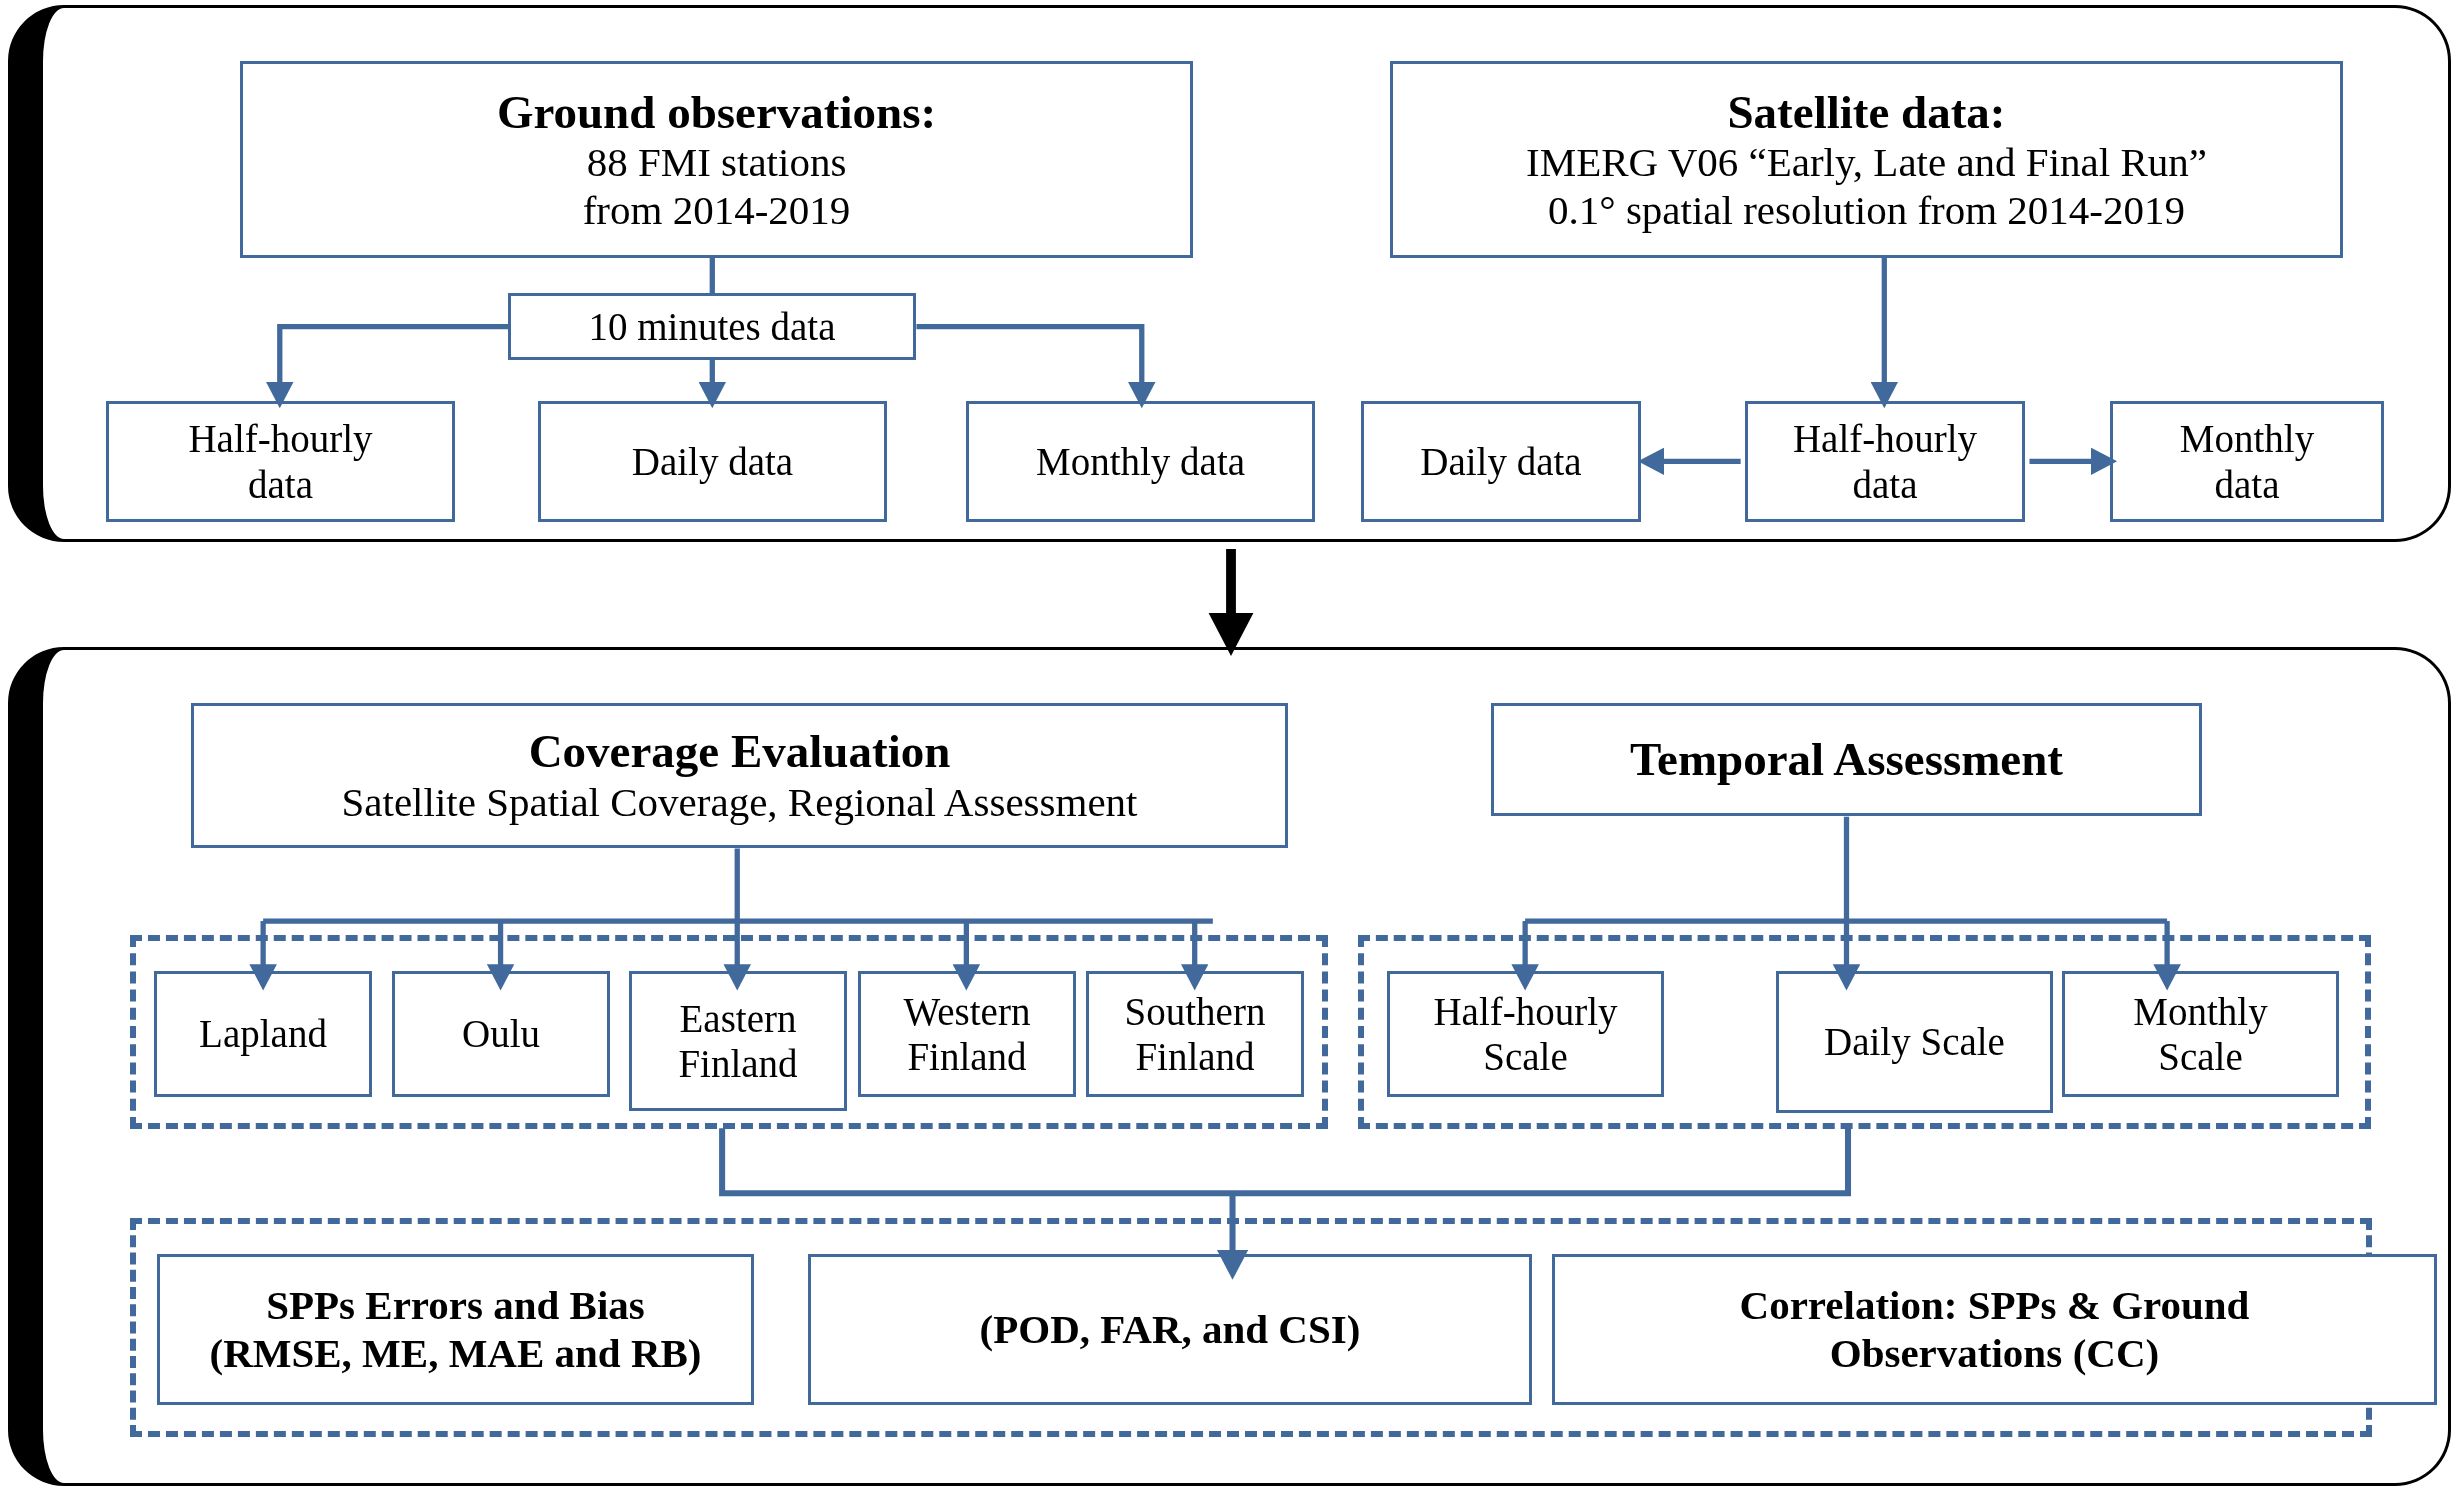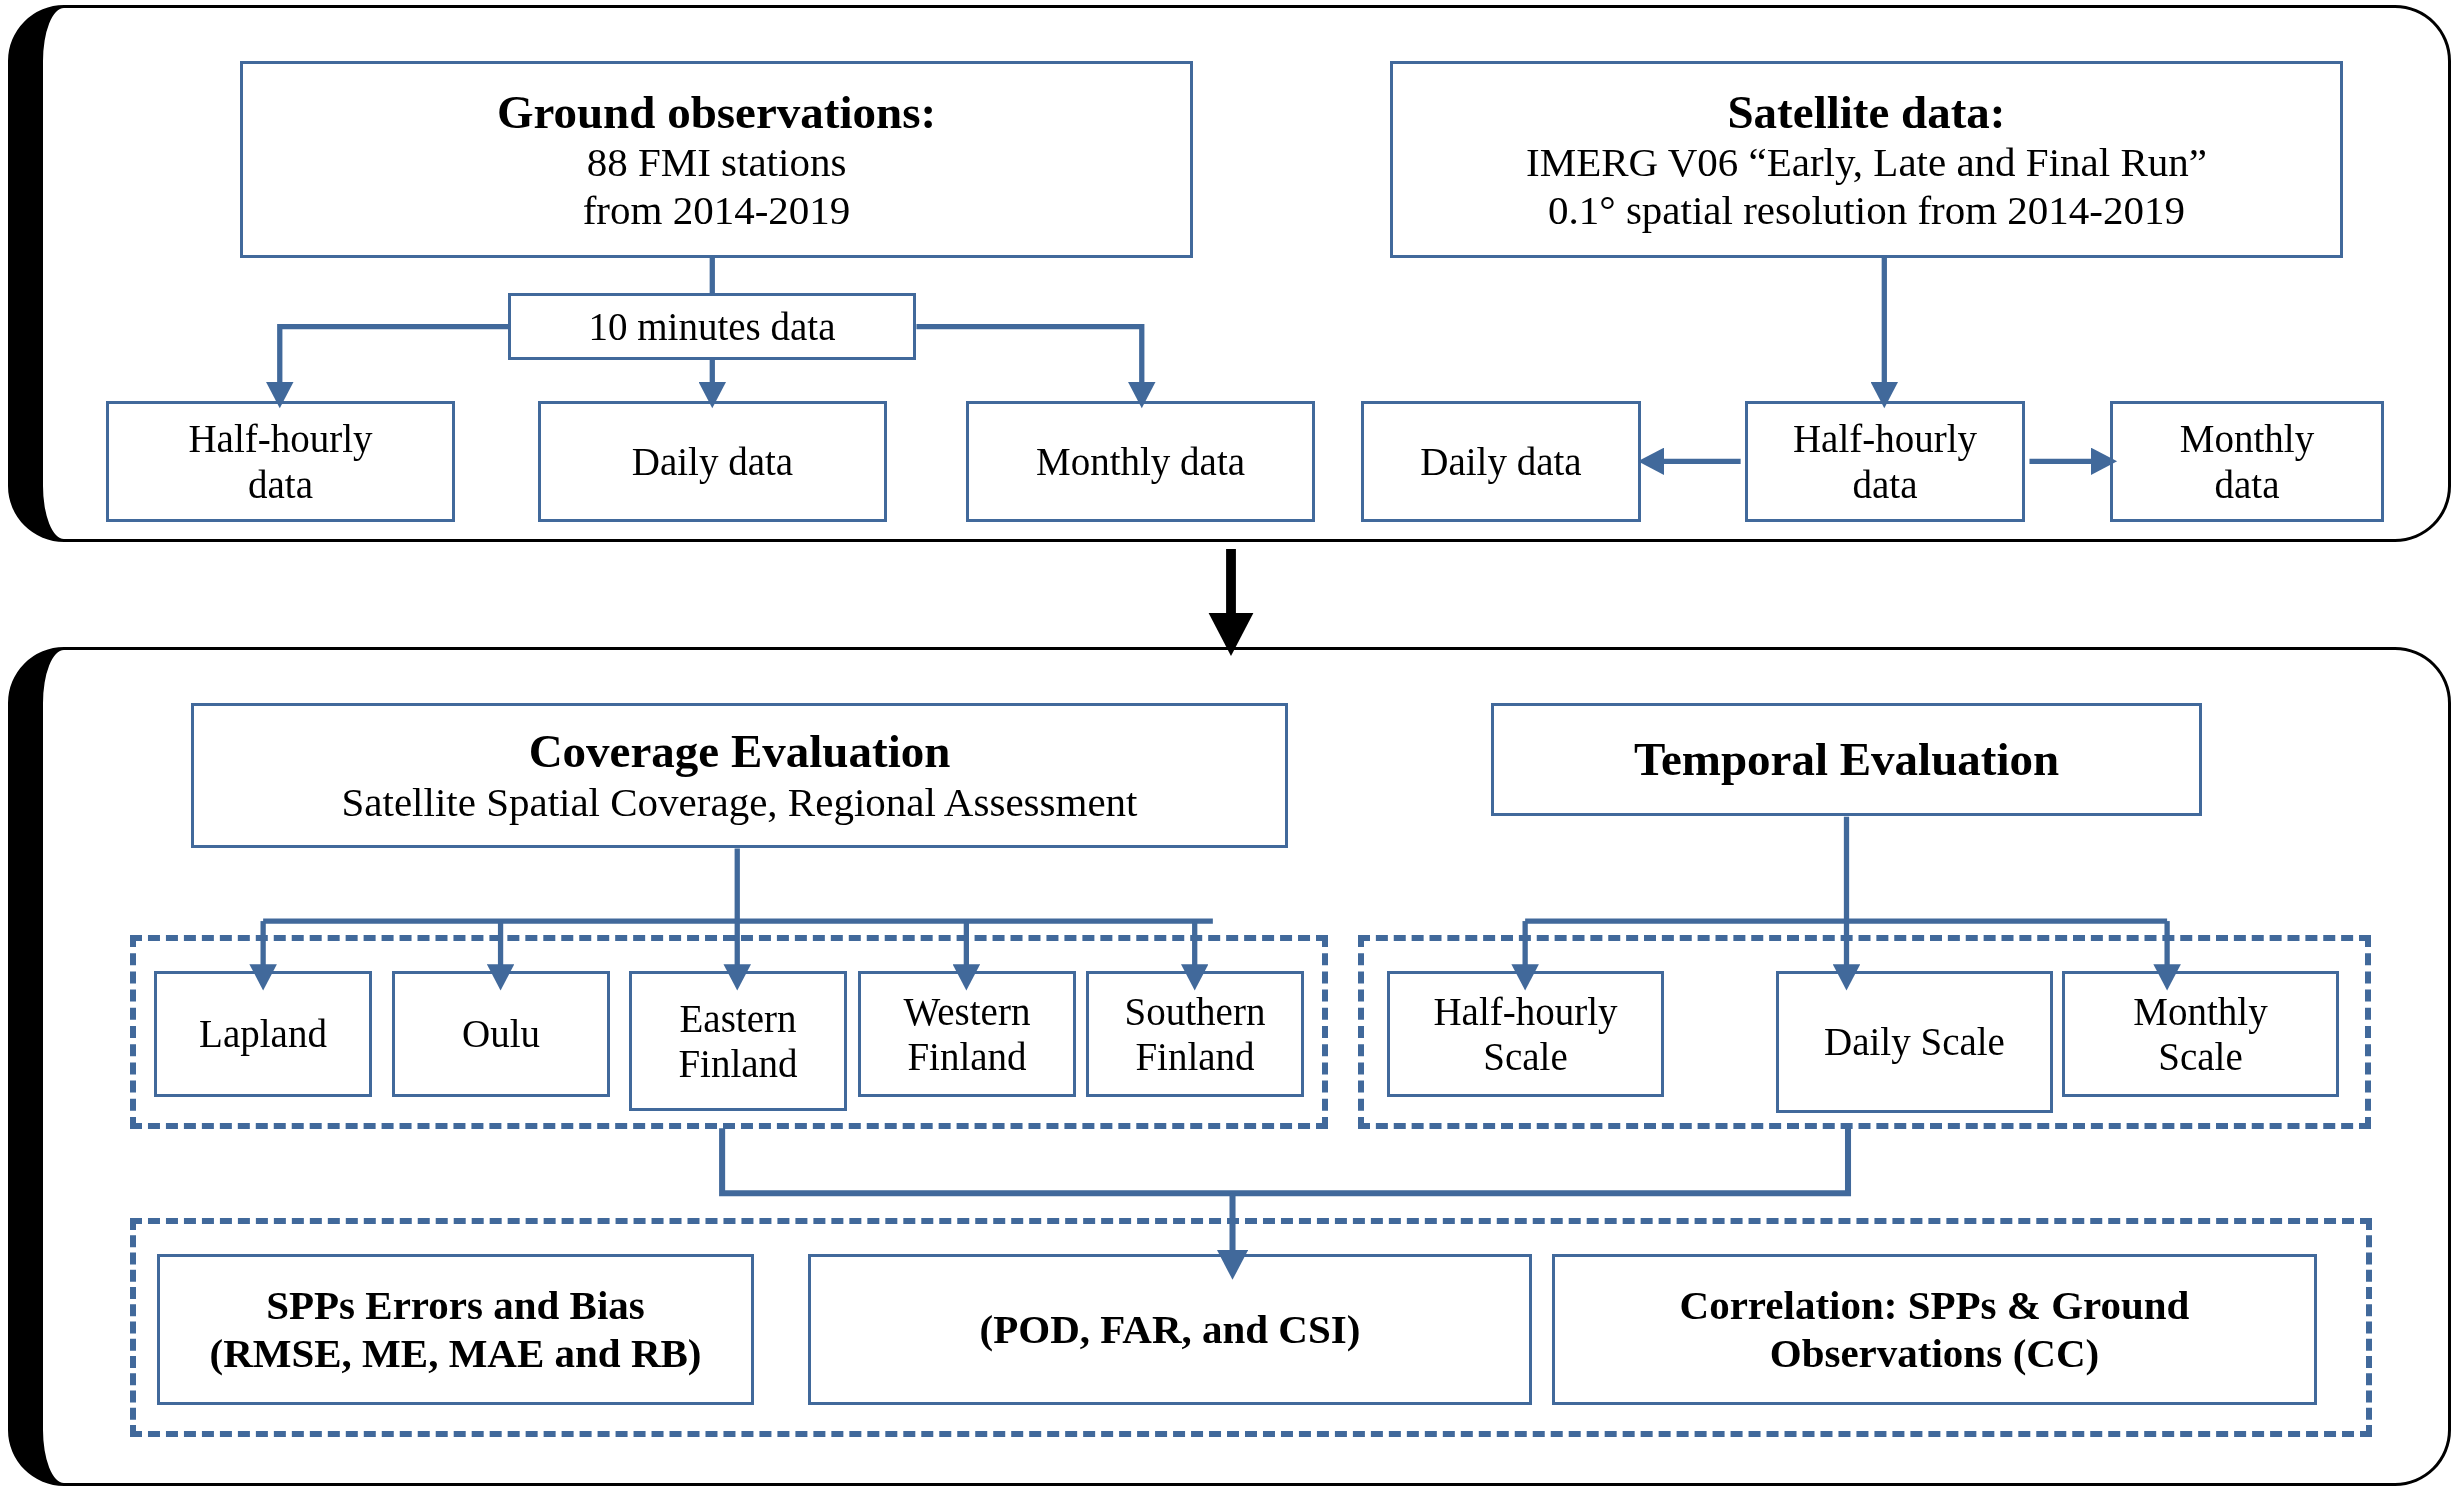--- a/index.html
+++ b/index.html
@@ -85,21 +85,21 @@
 
 <div class="panel" style="left:7.6px;top:647px;width:2443px;height:839px;">
 </div>
 
 <div class="node" style="left:191px;top:703px;width:1097px;height:145px;">
   <div class="t-title fs-big">Coverage Evaluation</div>
   <div class="t-reg fs-mid">Satellite Spatial Coverage, Regional Assessment</div>
 </div>
 
 <div class="node" style="left:1491px;top:703px;width:711px;height:113px;">
-  <div class="t-title fs-big">Temporal Evaluation</div>
+  <div class="t-title fs-big">Temporal Assessment</div>
 </div>
 
 <div class="dashgroup" style="left:130px;top:935px;width:1198px;height:194px;"></div>
 
 <div class="node thin" style="left:154px;top:971px;width:218px;height:126px;">
   <div class="t-reg fs-node">Lapland</div>
 </div>
 <div class="node thin" style="left:392px;top:971px;width:218px;height:126px;">
   <div class="t-reg fs-node">Oulu</div>
 </div>
@@ -134,21 +134,21 @@
 
 <div class="node" style="left:157px;top:1254px;width:597px;height:151px;">
   <div class="t-title fs-mid">SPPs Errors and Bias</div>
   <div class="t-reg fs-small">(RMSE, ME, MAE and RB)</div>
 </div>
 
 <div class="node" style="left:808px;top:1254px;width:724px;height:151px;">
   <div class="t-reg fs-small">(POD, FAR, and CSI)</div>
 </div>
 
-<div class="node" style="left:1552px;top:1254px;width:765px;height:151px;">
+<div class="node" style="left:1552px;top:1254px;width:885px;height:151px;">
   <div class="t-title fs-mid">Correlation: SPPs &amp; Ground</div>
   <div style="display:flex;align-items:baseline;gap:10.6px;">
     <span class="t-title fs-mid">Observations</span>
     <span class="t-reg fs-small">(CC)</span>
   </div>
 </div>
 
 <svg class="wires" viewBox="0 0 3256 1973" preserveAspectRatio="none" aria-hidden="true">
   <defs>
     <marker id="ah-blue" viewBox="0 0 12 12" refX="5.6" refY="6" markerWidth="5.2" markerHeight="5.2" orient="auto-start-reverse">

